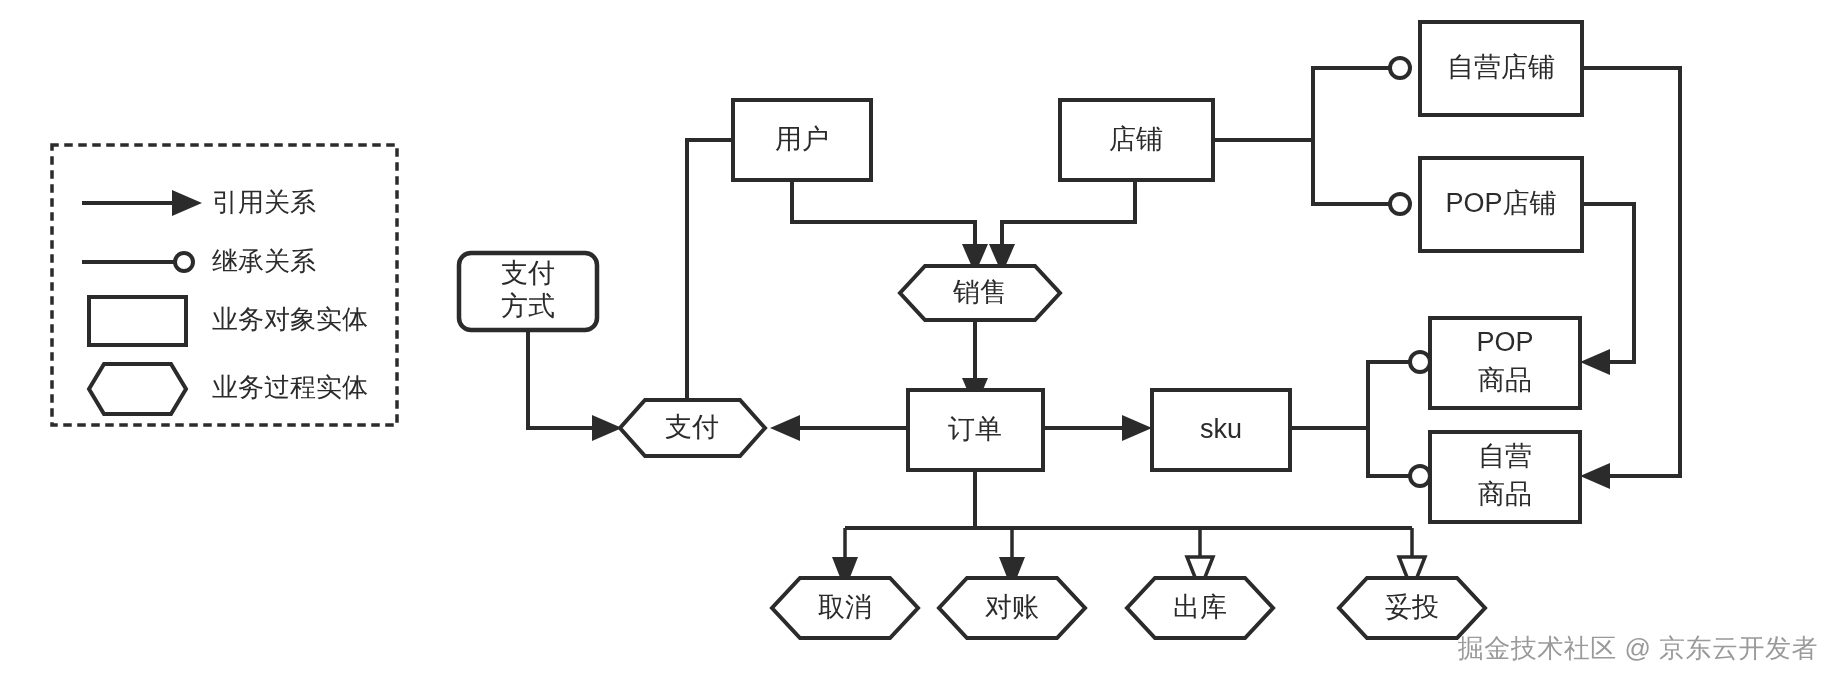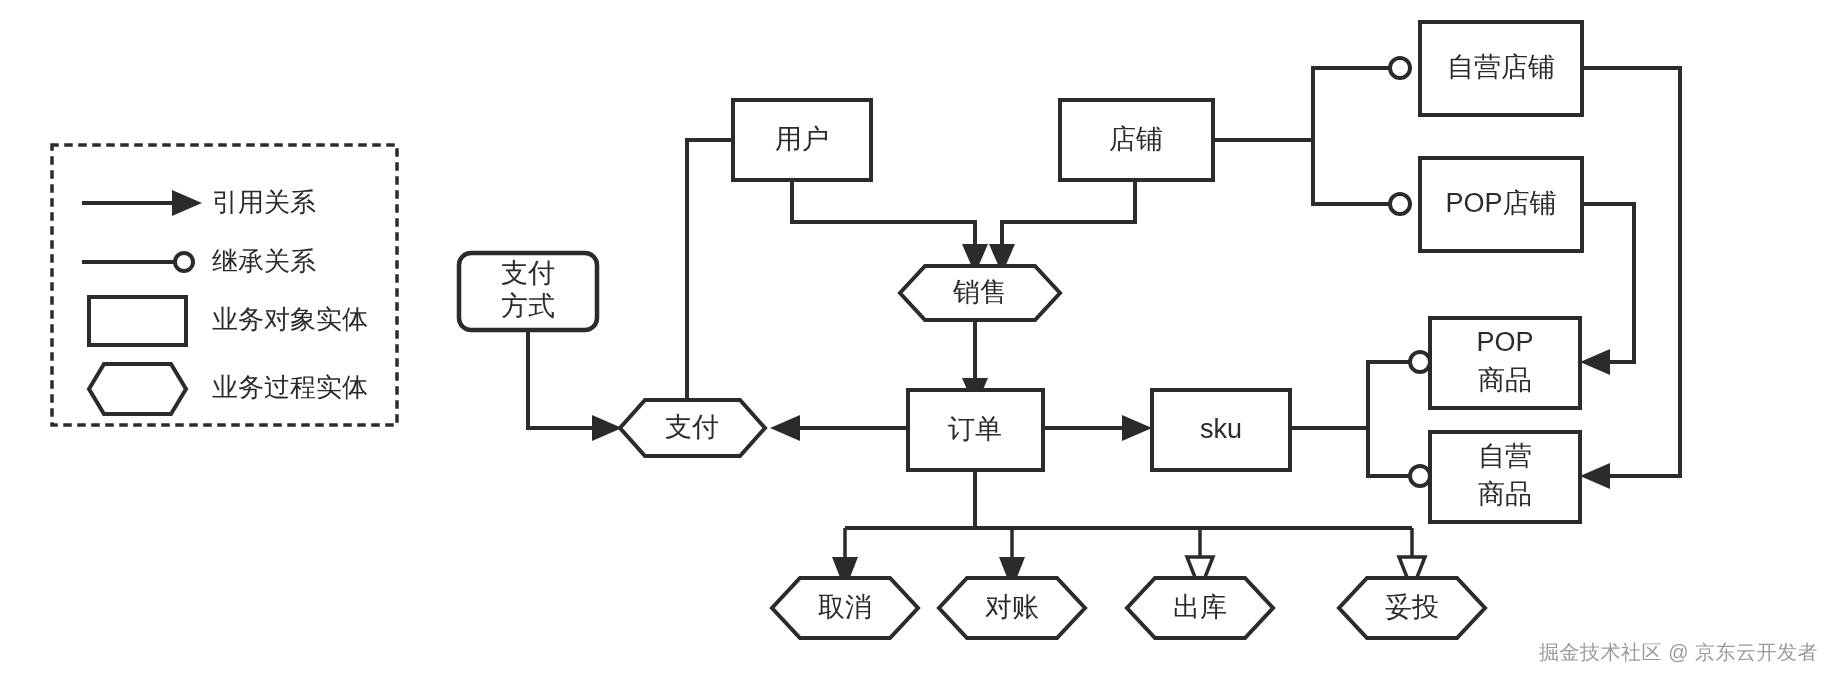--- a/index.html
+++ b/index.html
@@ -22,21 +22,21 @@
   .shape-round{fill:#ffffff;stroke:#2b2b2b;stroke-width:4.5;}
   .edge{fill:none;stroke:#2b2b2b;stroke-width:4;stroke-linecap:butt;stroke-linejoin:miter;}
   .edge-thin{fill:none;stroke:#2b2b2b;stroke-width:3.5;}
   .solid-head{fill:#2b2b2b;stroke:none;}
   .hollow-head{fill:#ffffff;stroke:#2b2b2b;stroke-width:3.5;stroke-linejoin:miter;}
   .circle-end{fill:#ffffff;stroke:#2b2b2b;stroke-width:4;}
   .legend-box{fill:none;stroke:#2b2b2b;stroke-width:3.5;stroke-dasharray:5 9;stroke-linecap:square;}
   .watermark{
     position:absolute;right:16px;bottom:10px;
     font-family:"Liberation Sans","DejaVu Sans",sans-serif;
-    font-size:20px;color:#9a9a9a;white-space:nowrap;letter-spacing:.5px;
+    font-size:26px;color:#9a9a9a;white-space:nowrap;letter-spacing:.5px;
   }
 </style>
 </head>
 <body>
 
 <div id="stage">
 
   <svg id="diagram" viewBox="0 0 1834 676">
 
     <g>

